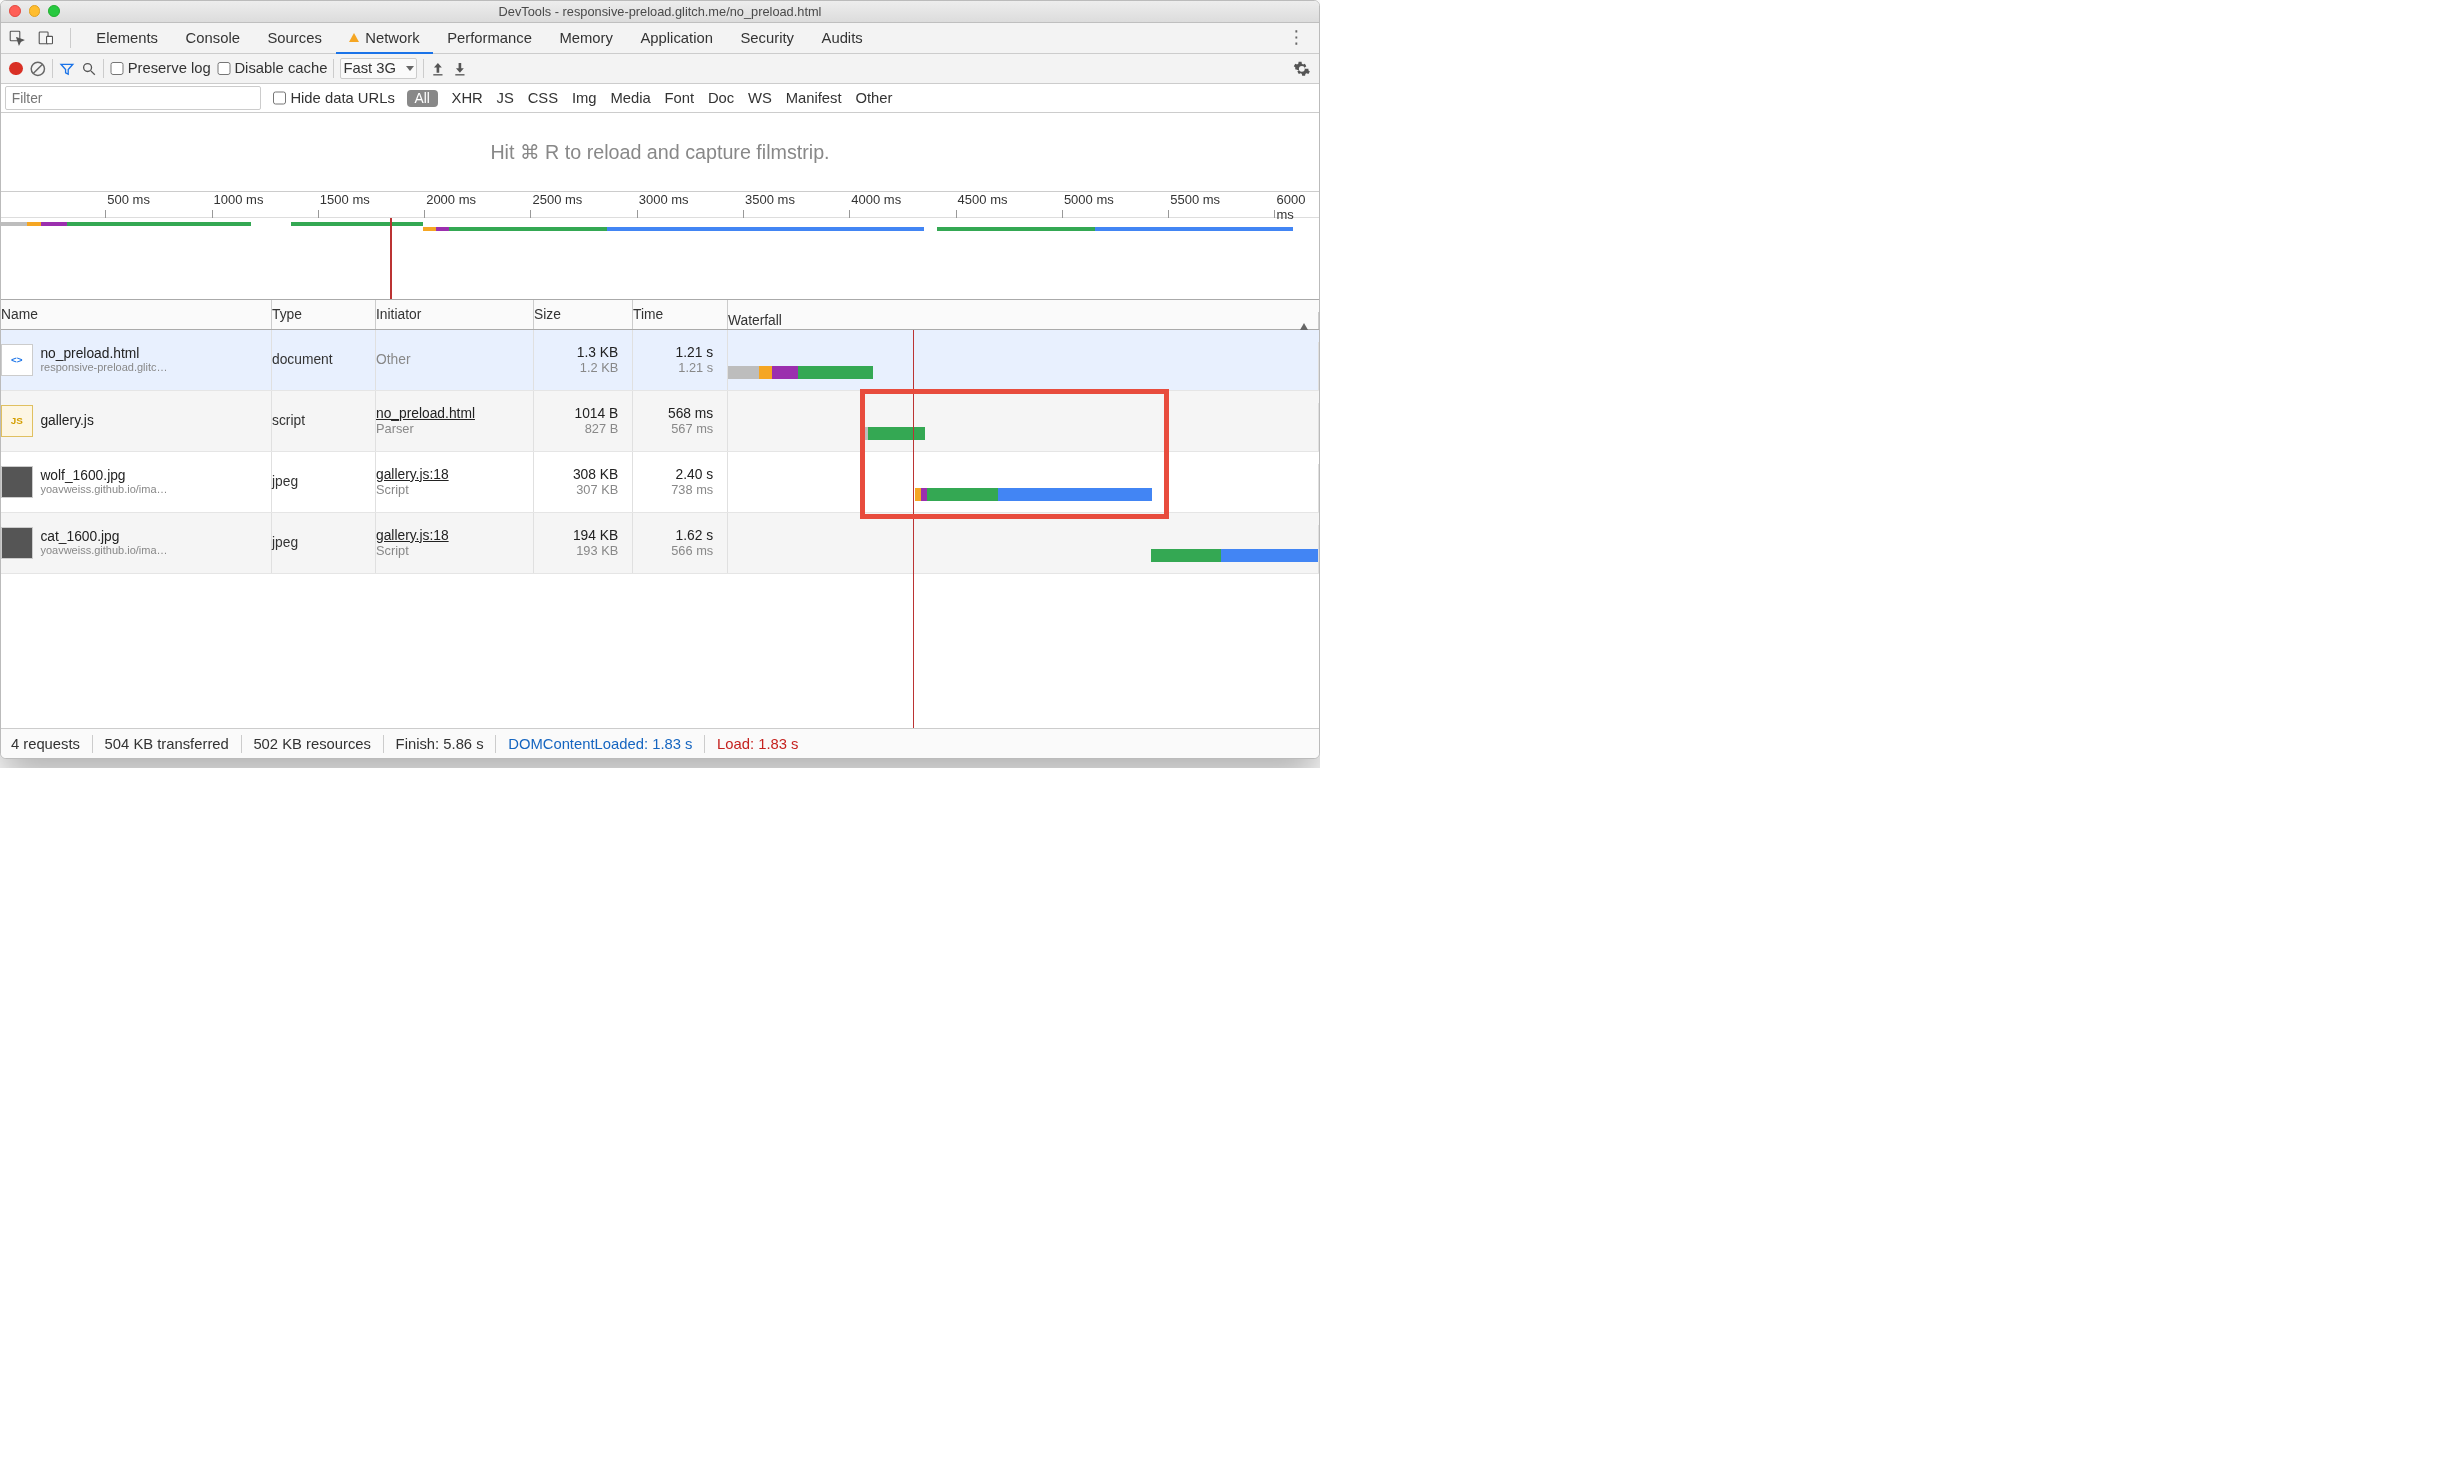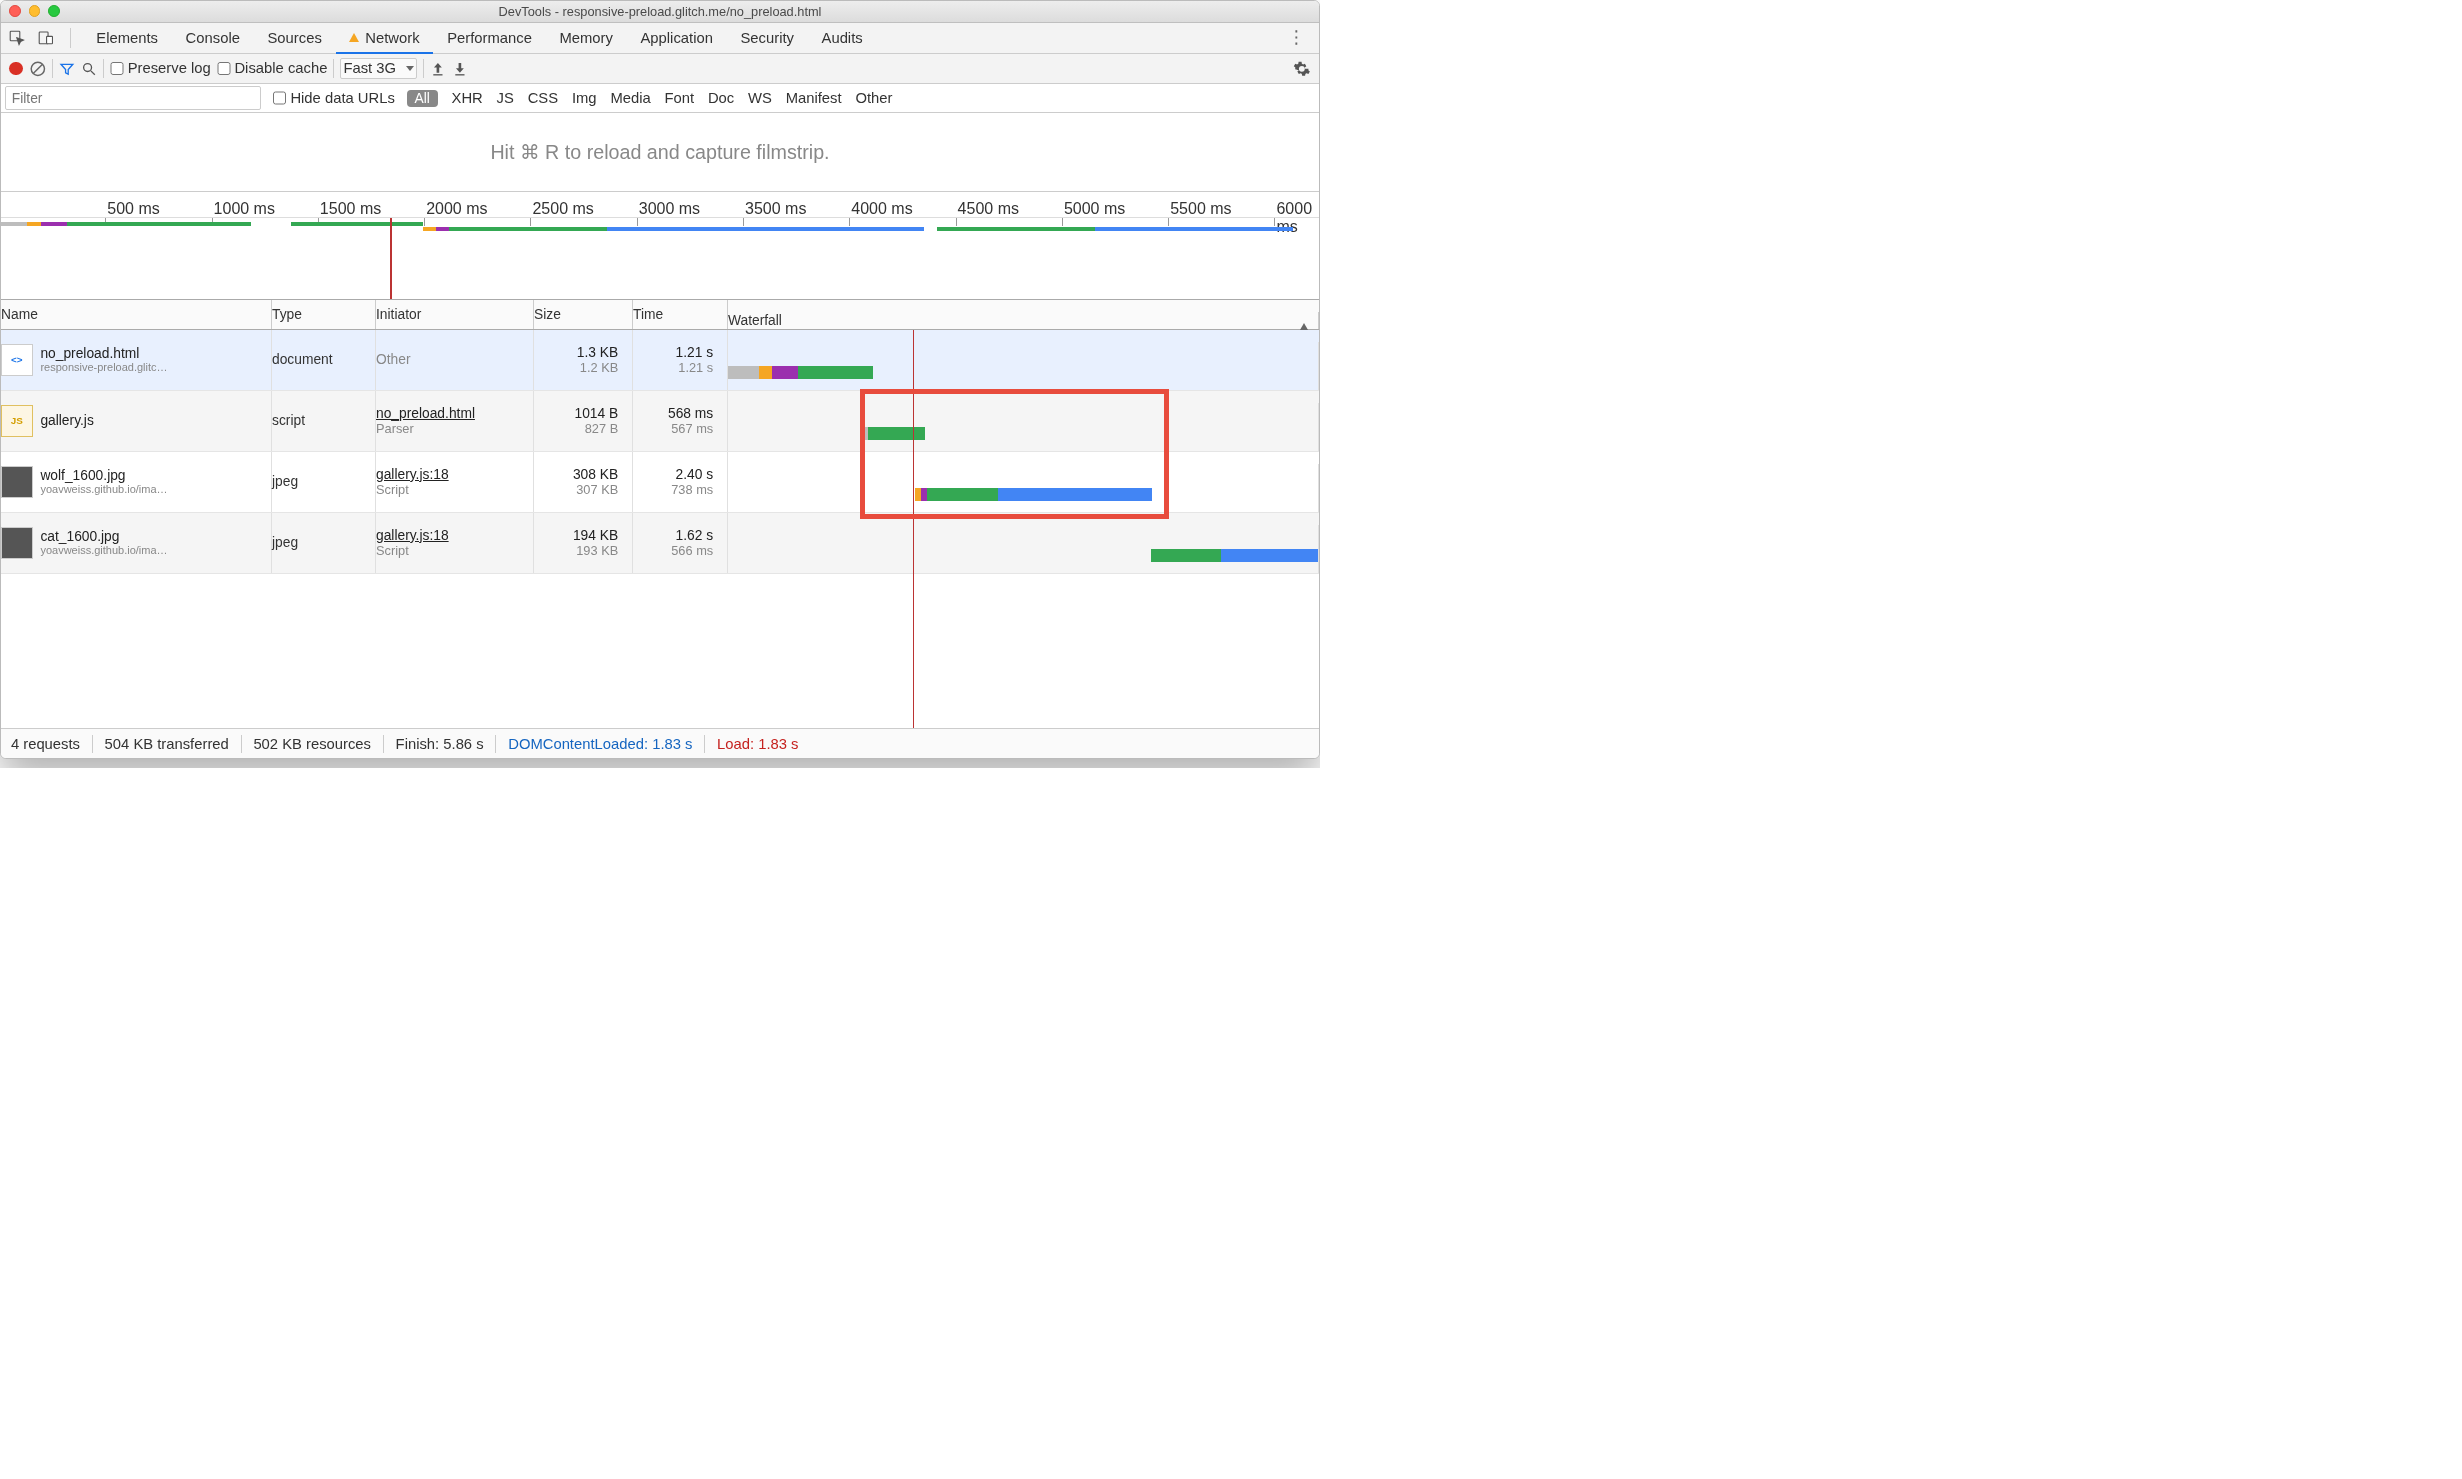--- a/index.html
+++ b/index.html
@@ -111,21 +111,21 @@
   .filmstrip {
     height:79px; display:flex; align-items:center; justify-content:center;
     border-bottom:1px solid #ccc; color:#888; font-size:19.7px; flex-shrink:0;
   }
 
   .overview {
     height:108px; border-bottom:1px solid #aaa; position:relative; flex-shrink:0;
     background:#fff;
   }
   .tick-row { position:absolute; top:0; left:0; right:0; height:25.6px; border-bottom:1px solid #ddd;}
-  .tick { position:absolute; top:8px; font-size:16px; color:#333; }
+  .tick { position:absolute; top:0; font-size:13px; color:#333; }
   .tick::before { content:""; position:absolute; left:-2px; top:17.7px; width:1px; height:7.9px; background:#999;}
   .ov-bar { position:absolute; height:3.9px; }
   .load-line { position:absolute; top:25.6px; bottom:0; width:2px; background:#b33; }
 
   .grid {
     flex:1; display:flex; flex-direction:column; min-height:0;
   }
   .headers {
     height:29.6px; display:flex; border-bottom:1px solid #aaa; background:#fafafa;
     font-size:13.8px; color:#333; flex-shrink:0;

